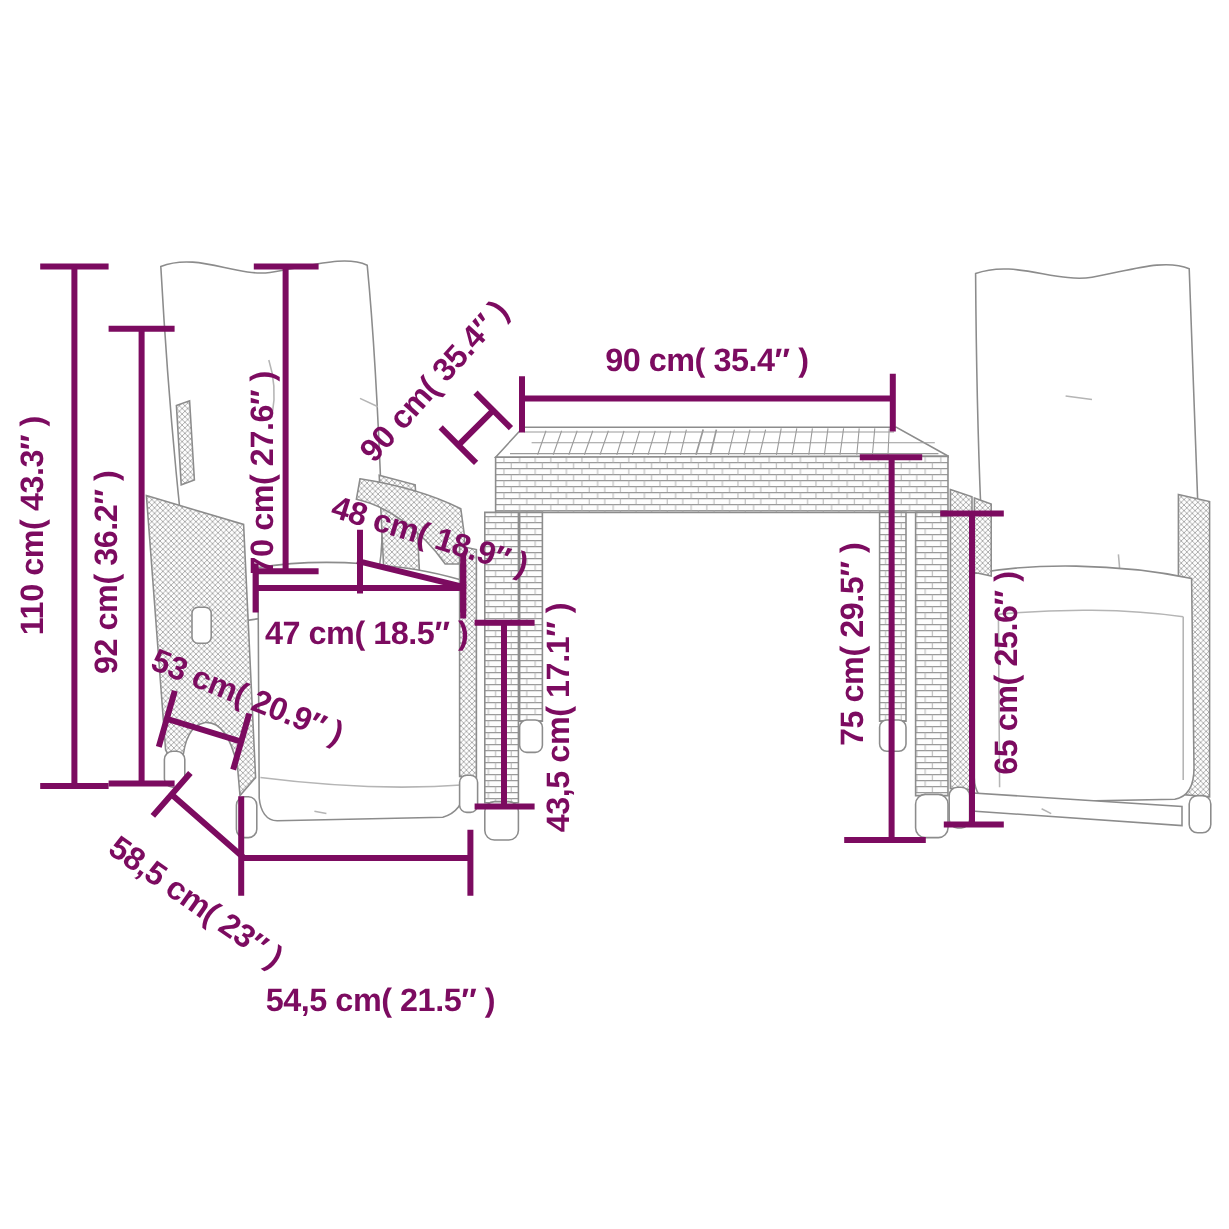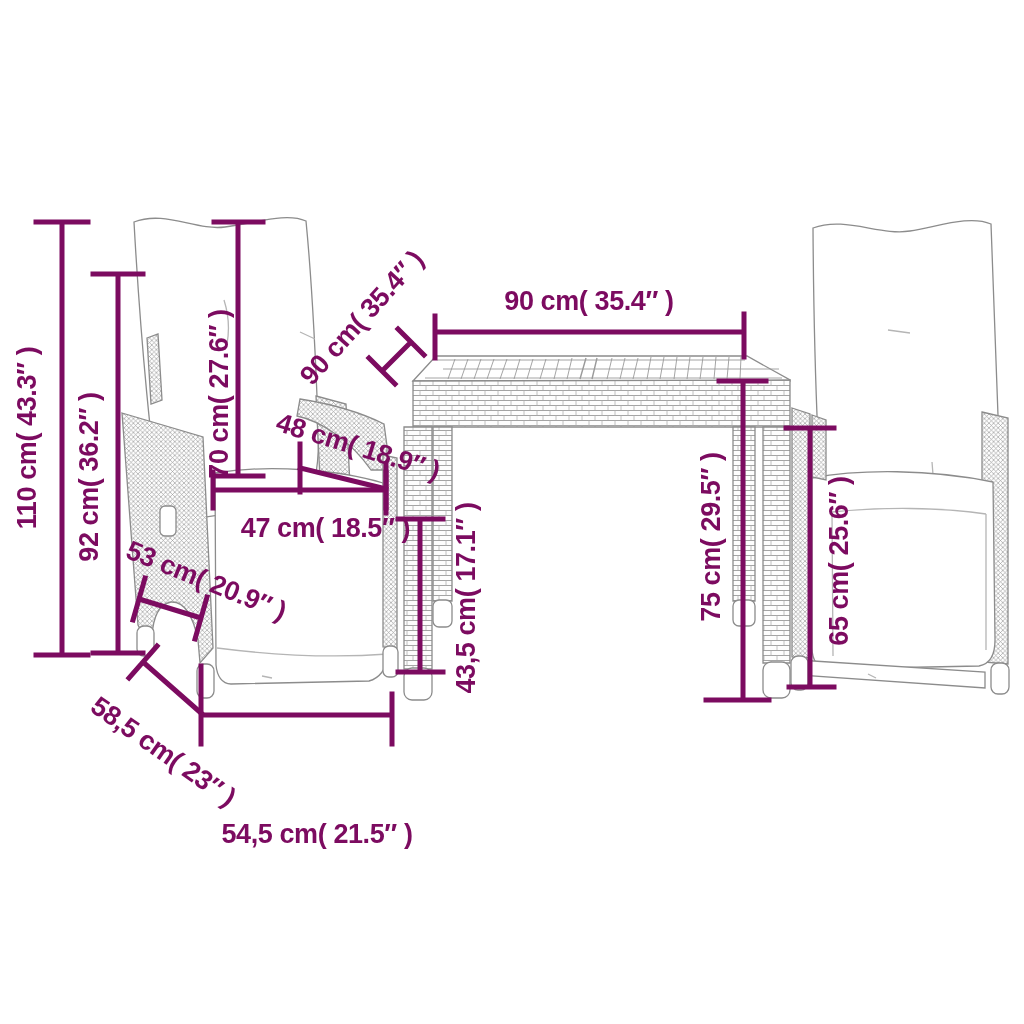--- a/index.html
+++ b/index.html
@@ -9,21 +9,21 @@
   .dlabel{position:absolute;font-weight:700;font-size:27px;letter-spacing:-0.4px;
           color:#7C0B60;white-space:nowrap;
           transform:translate(-50%,-50%) rotate(var(--r,0deg));}
   
   #L110 {left:27px;  top:438px; --r:-90deg;}
   #L92  {left:89px;  top:477px; --r:-90deg;}
   #L70  {left:219px; top:394px; --r:-90deg;}
   #L90D {left:362px; top:318px; --r:-48deg;}
   #L90H {left:589px; top:301px;}
   #L48  {left:358px; top:447px; --r:17deg;}
-  #L47  {left:308px; top:528px;padding-left:35px;}
+  #L47  {left:288px; top:528px;padding-left:35px;}
   #L53  {left:206px; top:581px; --r:22deg;}
   #L435 {left:466px; top:598px; --r:-90deg;}
   #L75  {left:711px; top:537px; --r:-90deg;}
   #L65  {left:839px; top:561px; --r:-90deg;}
   #L585 {left:163px; top:752px; --r:35deg;}
   #L545 {left:317px; top:790px;margin-top:44px;}
 </style>
 </head>
 <body>
 

